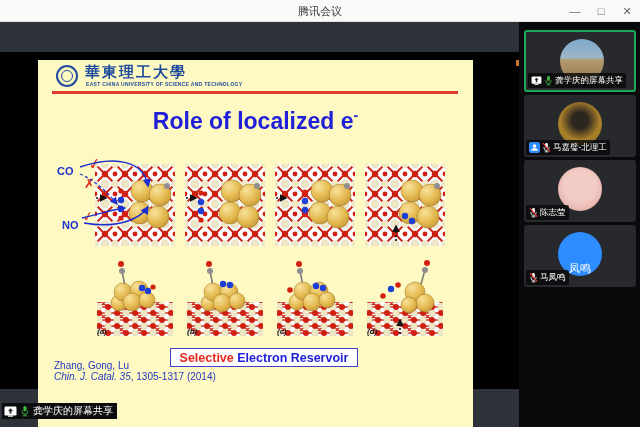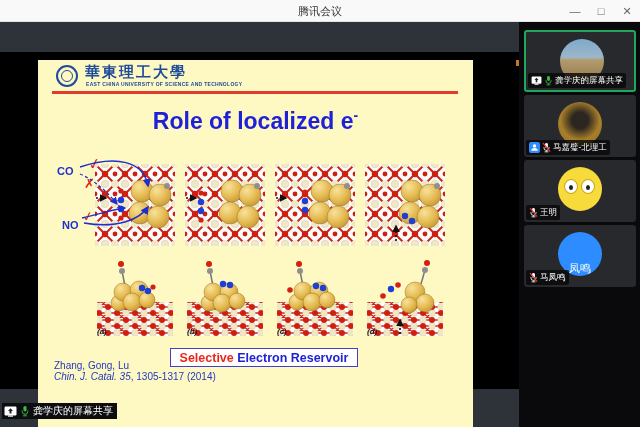--- a/index.html
+++ b/index.html
@@ -338,37 +338,30 @@
               <use href="#ic-person"></use>
             </svg>
           </span>
         <svg class="ic" width="9" height="11">
             <use href="#ic-mic-muted"></use>
           </svg>
         <span>马嘉璧-北理工</span>
       </div>
     </div>
 
-
     <div class="thumb">
-      <div class="avatar av-cartoon">
-        <div class="eye l">
-            <div class="pupil"></div>
-          </div>
-        <div class="eye r">
-            <div class="pupil"></div>
-          </div>
-      </div>
+      <div class="avatar av-face"></div>
       <div class="thumb-label">
         <svg class="ic" width="9" height="11">
             <use href="#ic-mic-muted"></use>
           </svg>
-        <span>王明</span>
-      </div>
-    </div>
+        <span>陈志莹</span>
+      </div>
+    </div>
+
 
     <div class="thumb">
       <div class="avatar av-initials">
           <span>凤鸣</span>
         </div>
       <div class="thumb-label">
         <svg class="ic" width="9" height="11">
             <use href="#ic-mic-muted"></use>
           </svg>
         <span>马凤鸣</span>

